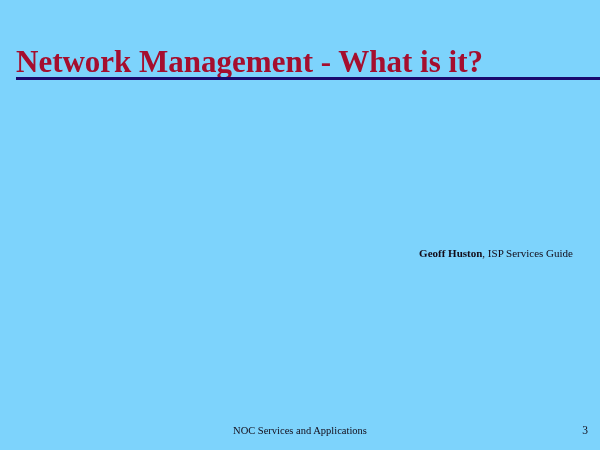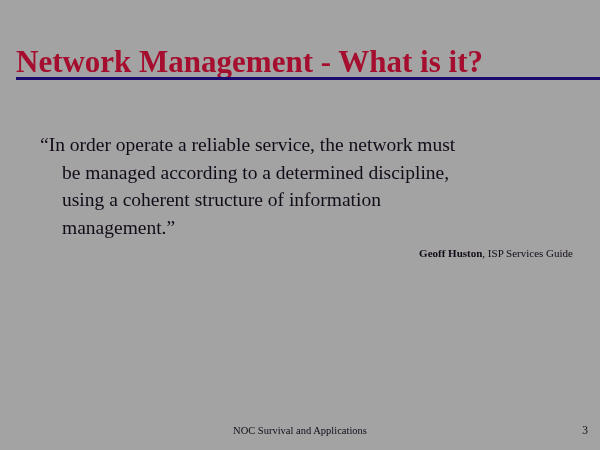--- a/index.html
+++ b/index.html
@@ -11,21 +11,21 @@
     height: 450px;
     overflow: hidden;
     background: #FCCA63;
     font-family: "Liberation Serif", "DejaVu Serif", serif;
     -webkit-font-smoothing: none;
   }
   .slide {
     position: relative;
     width: 600px;
     height: 450px;
-    background: #a3a3a3;
+    background: #7dd3fc;
   }
 
   
   .slide-title {
     position: absolute;
     left: 16px;
     top: 22px;
     width: 572px;
     font-size: 31px;
     line-height: 38px;
@@ -105,26 +105,20 @@
 </style>
 </head>
 <body>
 
 <div class="slide">
 
   <h1 class="slide-title">Network Management - What is it?</h1>
 
   <div class="title-rule"></div>
 
-  <div class="quote-block">
-    <div class="quote-line">“In order operate a reliable service, the network must</div>
-    <div class="quote-line indent">be managed according to a determined discipline,</div>
-    <div class="quote-line indent">using a coherent structure of information</div>
-    <div class="quote-line indent">management.”</div>
-  </div>
 
   <div class="attribution"><span class="author">Geoff Huston</span><span class="source">, ISP Services Guide</span></div>
 
-  <div class="footer-title">NOC Survival and Applications</div>
+  <div class="footer-title">NOC Services and Applications</div>
 
   <div class="footer-pagenum">3</div>
 
 </div>
 
 </body></html>

